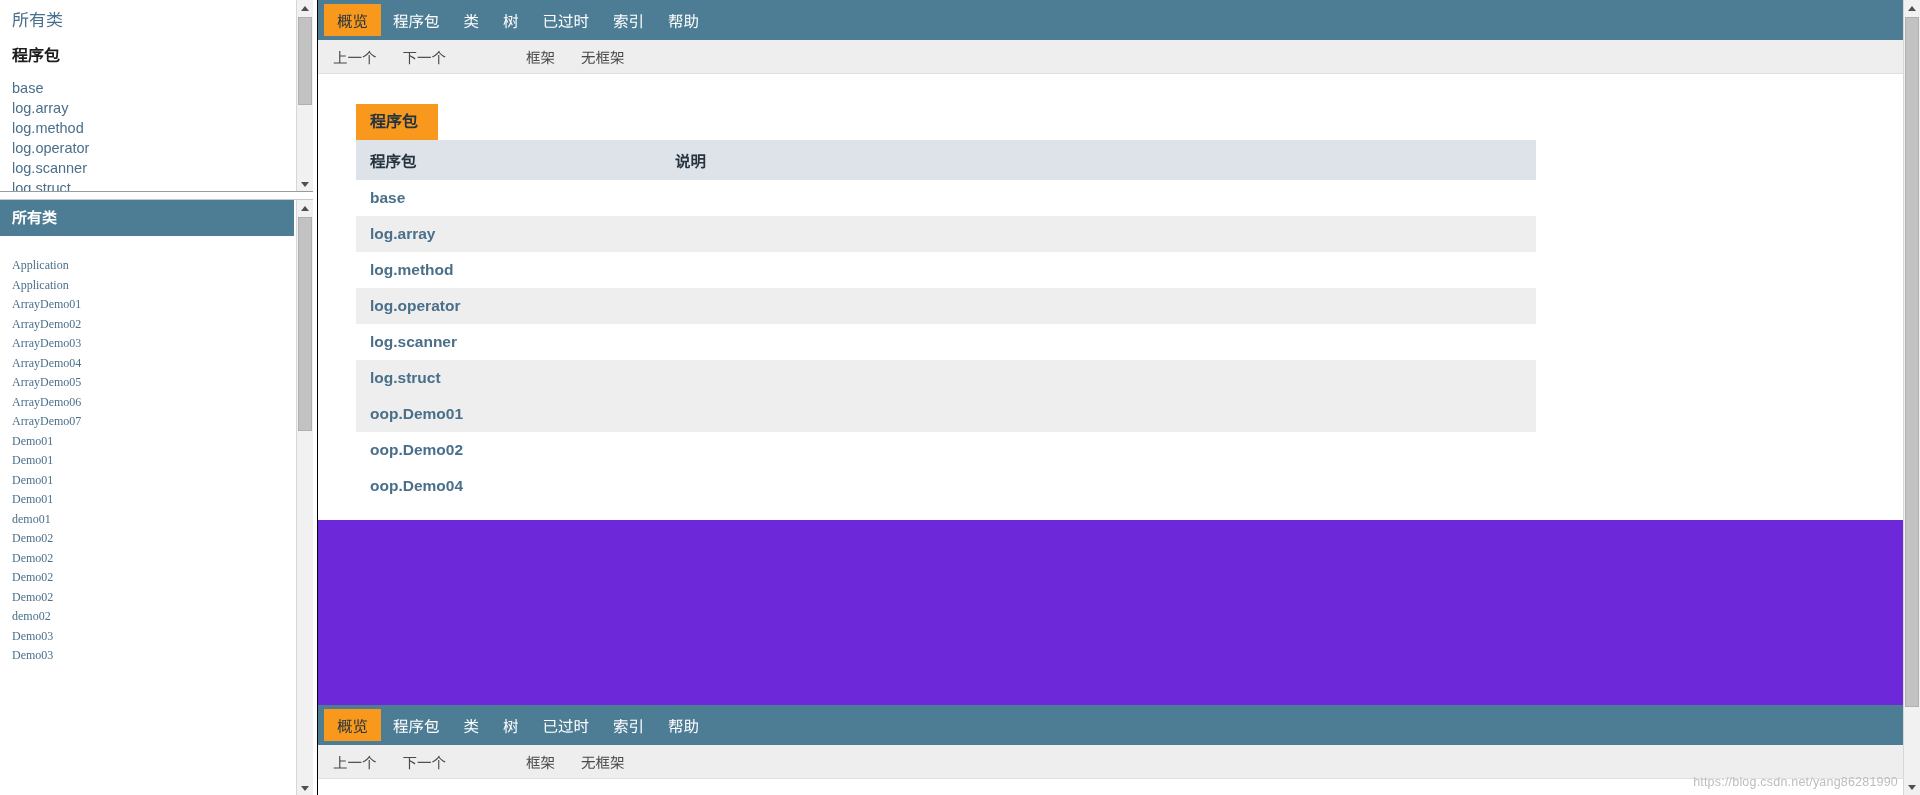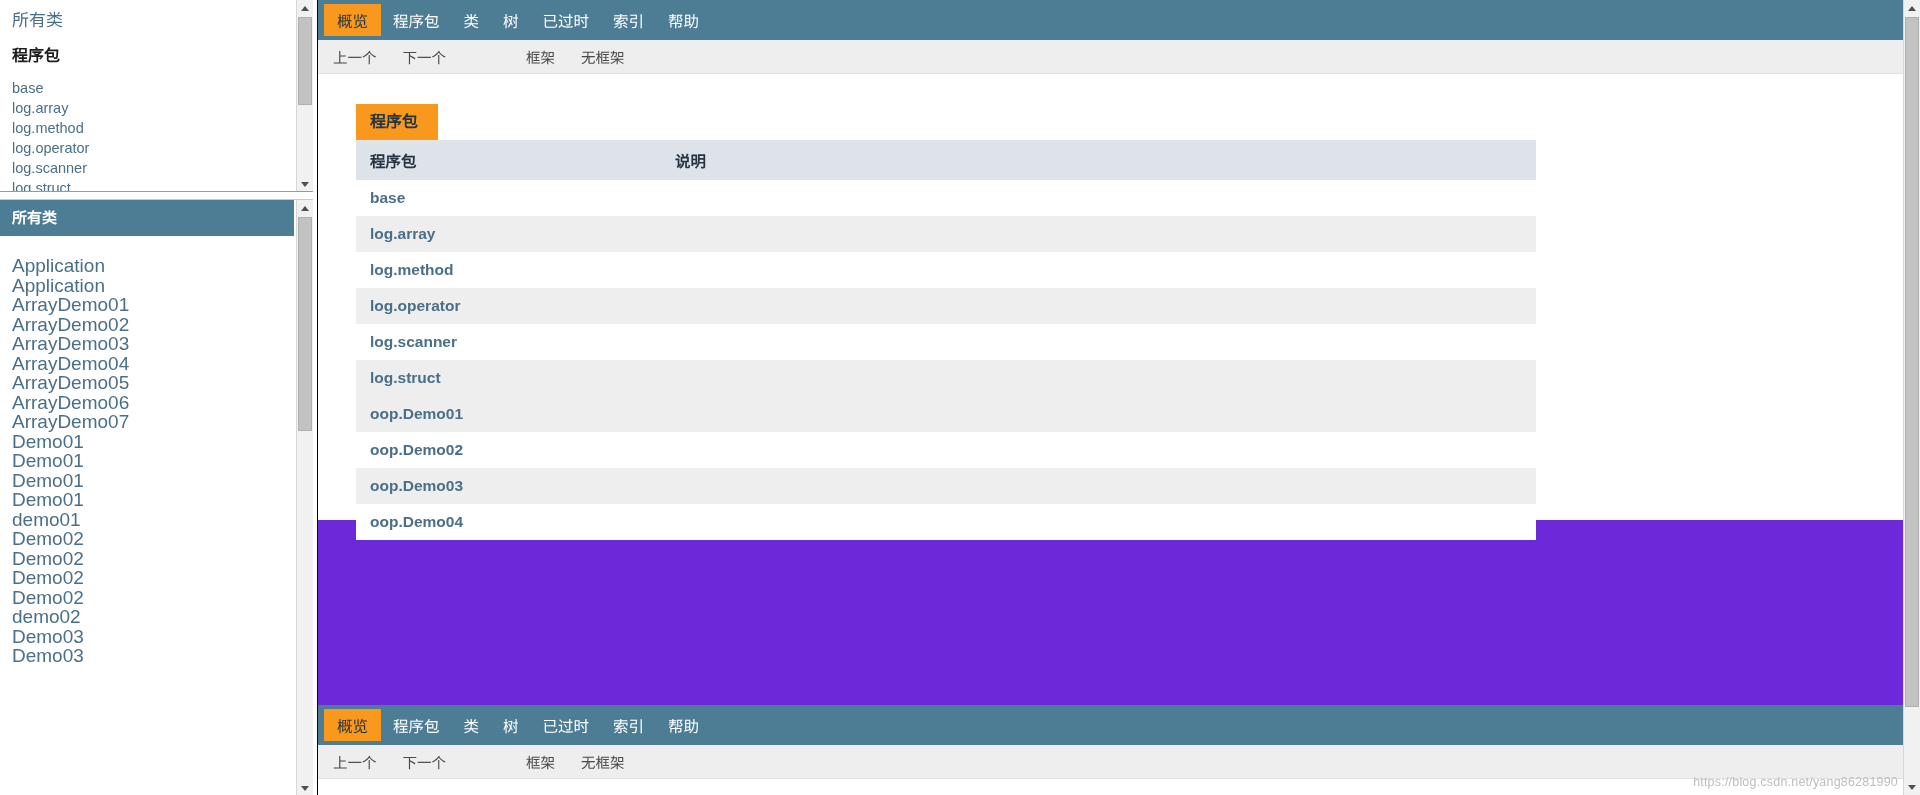--- a/index.html
+++ b/index.html
@@ -104,24 +104,25 @@
   }
   .class-list {
     list-style: none;
     margin: 0;
     padding: 20px 0 0 12px;
   }
   .class-list li { margin: 0; padding: 0; }
   .class-list a {
     display: block;
     color: #4a6f8a;
-    font-size: 19px;
+    font-size: 12px;
     text-decoration: none;
     line-height: 19.5px;
     white-space: nowrap;
+    font-family: Liberation Serif, serif;
   }
 
   
   .vscroll {
     position: absolute;
     top: 0;
     width: 17px;
     background: #f1f1f1;
     border-left: 1px solid #d7d7d7;
   }
@@ -490,24 +491,20 @@
                 <td>&nbsp;</td>
               </tr>
               <tr class="alt-row">
                 <td><a href="#">oop.Demo01</a></td>
                 <td>&nbsp;</td>
               </tr>
               <tr class="row">
                 <td><a href="#">oop.Demo02</a></td>
                 <td>&nbsp;</td>
               </tr>
-              <tr class="alt-row">
-                <td><a href="#">oop.Demo03</a></td>
-                <td>&nbsp;</td>
-              </tr>
               <tr class="row">
                 <td><a href="#">oop.Demo04</a></td>
                 <td>&nbsp;</td>
               </tr>
             </tbody>
         </table>
       </div>
     </div>
 
     <div id="bottom-nav-block">

